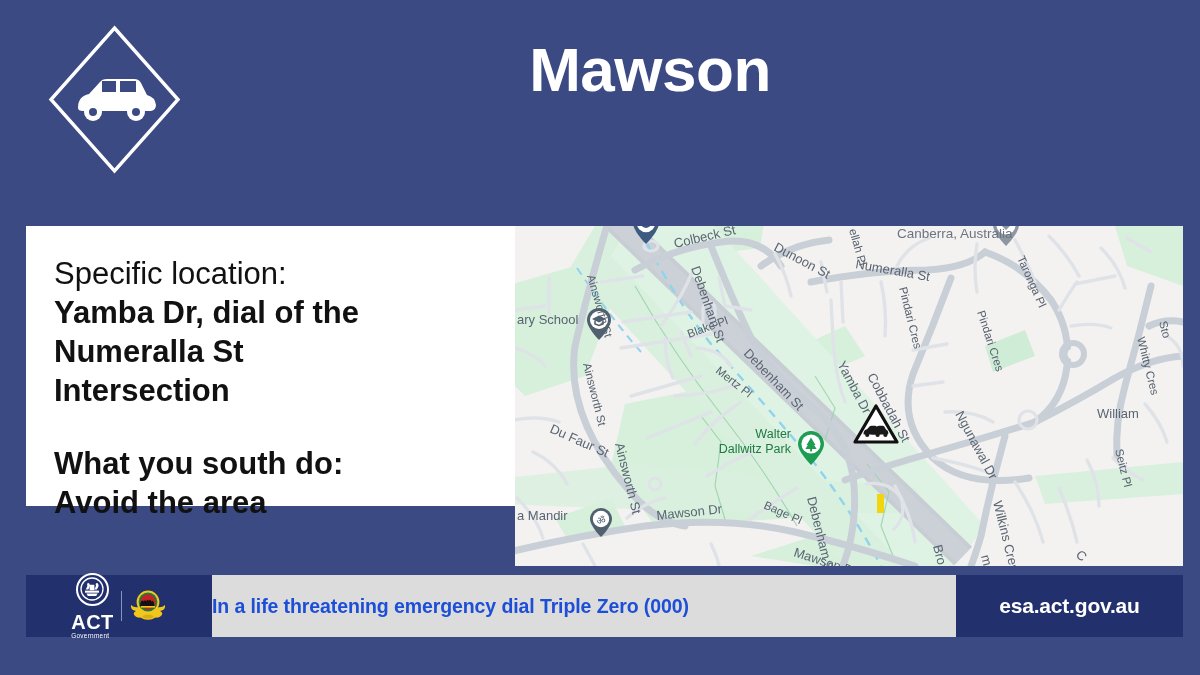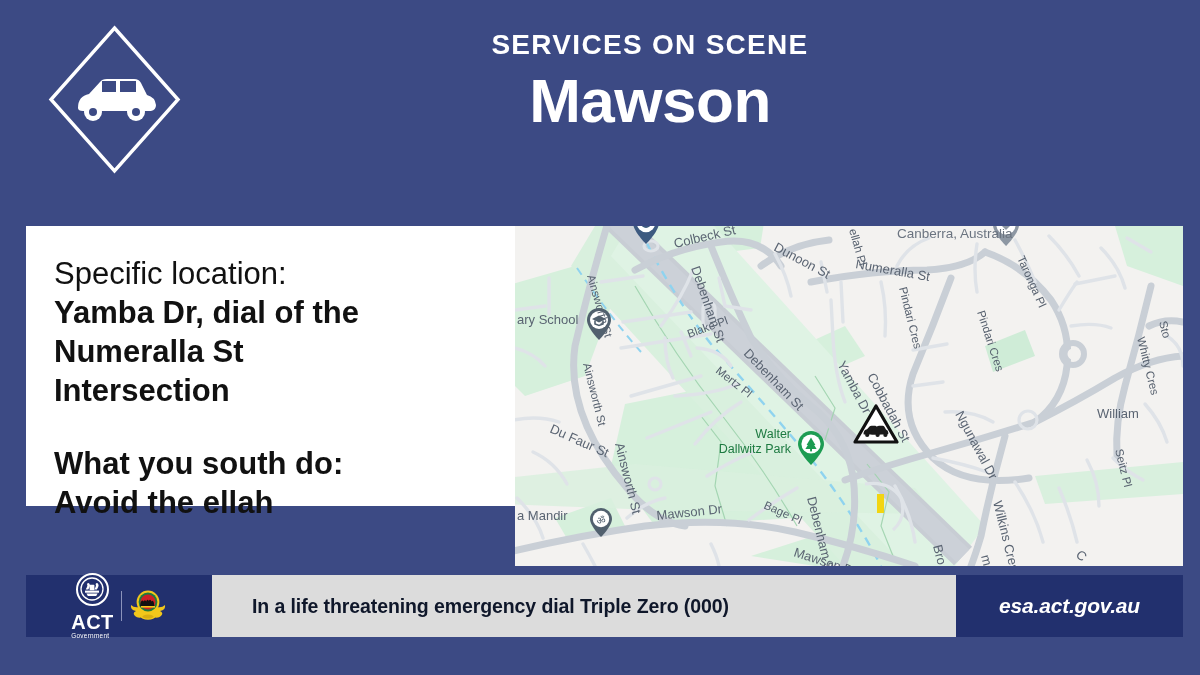--- a/index.html
+++ b/index.html
@@ -66,28 +66,28 @@
   #act-word { color:#fff; font-weight:bold; font-size:20px; letter-spacing:0.5px; }
   #act-sub { color:#fff; font-size:6.4px; letter-spacing:0.3px; margin-top:1px; }
   #logo-divider { width:1px; height:30px; background:#8b93bb; }
   #esa-badge { width:38px; height:34px; }
 
   #footer-msg {
     position:absolute; left:186px; top:0; width:744px; height:62px;
     background:#dcdcdc; display:flex; align-items:center;
   }
   #footer-msg span {
-    color:#0f172a; font-weight:bold; font-size:19.5px;
-    padding-left:40px; letter-spacing:-0.1px;
+    color:#1d4ed8; font-weight:bold; font-size:19.5px;
+    letter-spacing:-0.1px;
   }
   #footer-url {
     position:absolute; left:930px; top:0; width:227px; height:62px;
     background:#22306e; display:flex; align-items:center; justify-content:center;
   }
-  #footer-url span { color:#ffffff; font-weight:bold; font-size:21px; letter-spacing:-0.2px;font-style:italic; }
+  #footer-url span { color:#ffffff; font-weight:bold; font-size:21px; letter-spacing:-0.2px; }
 </style>
 </head>
 <body>
 
 <div id="header">
 
   <div id="incident-icon">
     <svg viewBox="0 0 145 155">
       <path d="M72.5 6 L136 77.5 L72.5 149 L9 77.5 Z" fill="none" stroke="#ffffff" stroke-width="3.4"></path>
 
@@ -96,36 +96,35 @@
       <rect x="60" y="59" width="14" height="11" fill="#3c4a84"></rect>
       <rect x="78" y="59" width="16" height="11" fill="#3c4a84"></rect>
       <circle cx="51" cy="90" r="9" fill="#ffffff"></circle>
       <circle cx="51" cy="90" r="4" fill="#3c4a84"></circle>
       <circle cx="94" cy="90" r="9" fill="#ffffff"></circle>
       <circle cx="94" cy="90" r="4" fill="#3c4a84"></circle>
     </svg>
   </div>
 
   <div id="header-text">
-    <div id="kicker">SERVICES ON SCENE</div>
     <div id="title">
       <div>Mawson</div>
     </div>
   </div>
 </div>
 
 <div id="info-panel">
   <div id="info-inner">
     <div class="lbl-light">Specific location:</div>
     <div class="lbl-bold">Yamba Dr, dial of the</div>
     <div class="lbl-bold">Numeralla St</div>
     <div class="lbl-bold">Intersection</div>
     <div id="spacer"></div>
     <div class="lbl-bold">What you south do:</div>
-    <div class="lbl-bold">Avoid the ellah</div>
+    <div class="lbl-bold">Avoid the area</div>
   </div>
 </div>
 
 <div id="map">
   <svg width="668" height="340" viewBox="0 0 668 340">
 
     <rect x="0" y="0" width="668" height="340" fill="#f3f2f0"></rect>
 
     <g fill="#d6f0dc">
       <path d="M-10 60 L60 40 L96 80 L70 150 L10 170 L-10 150 Z"></path>

